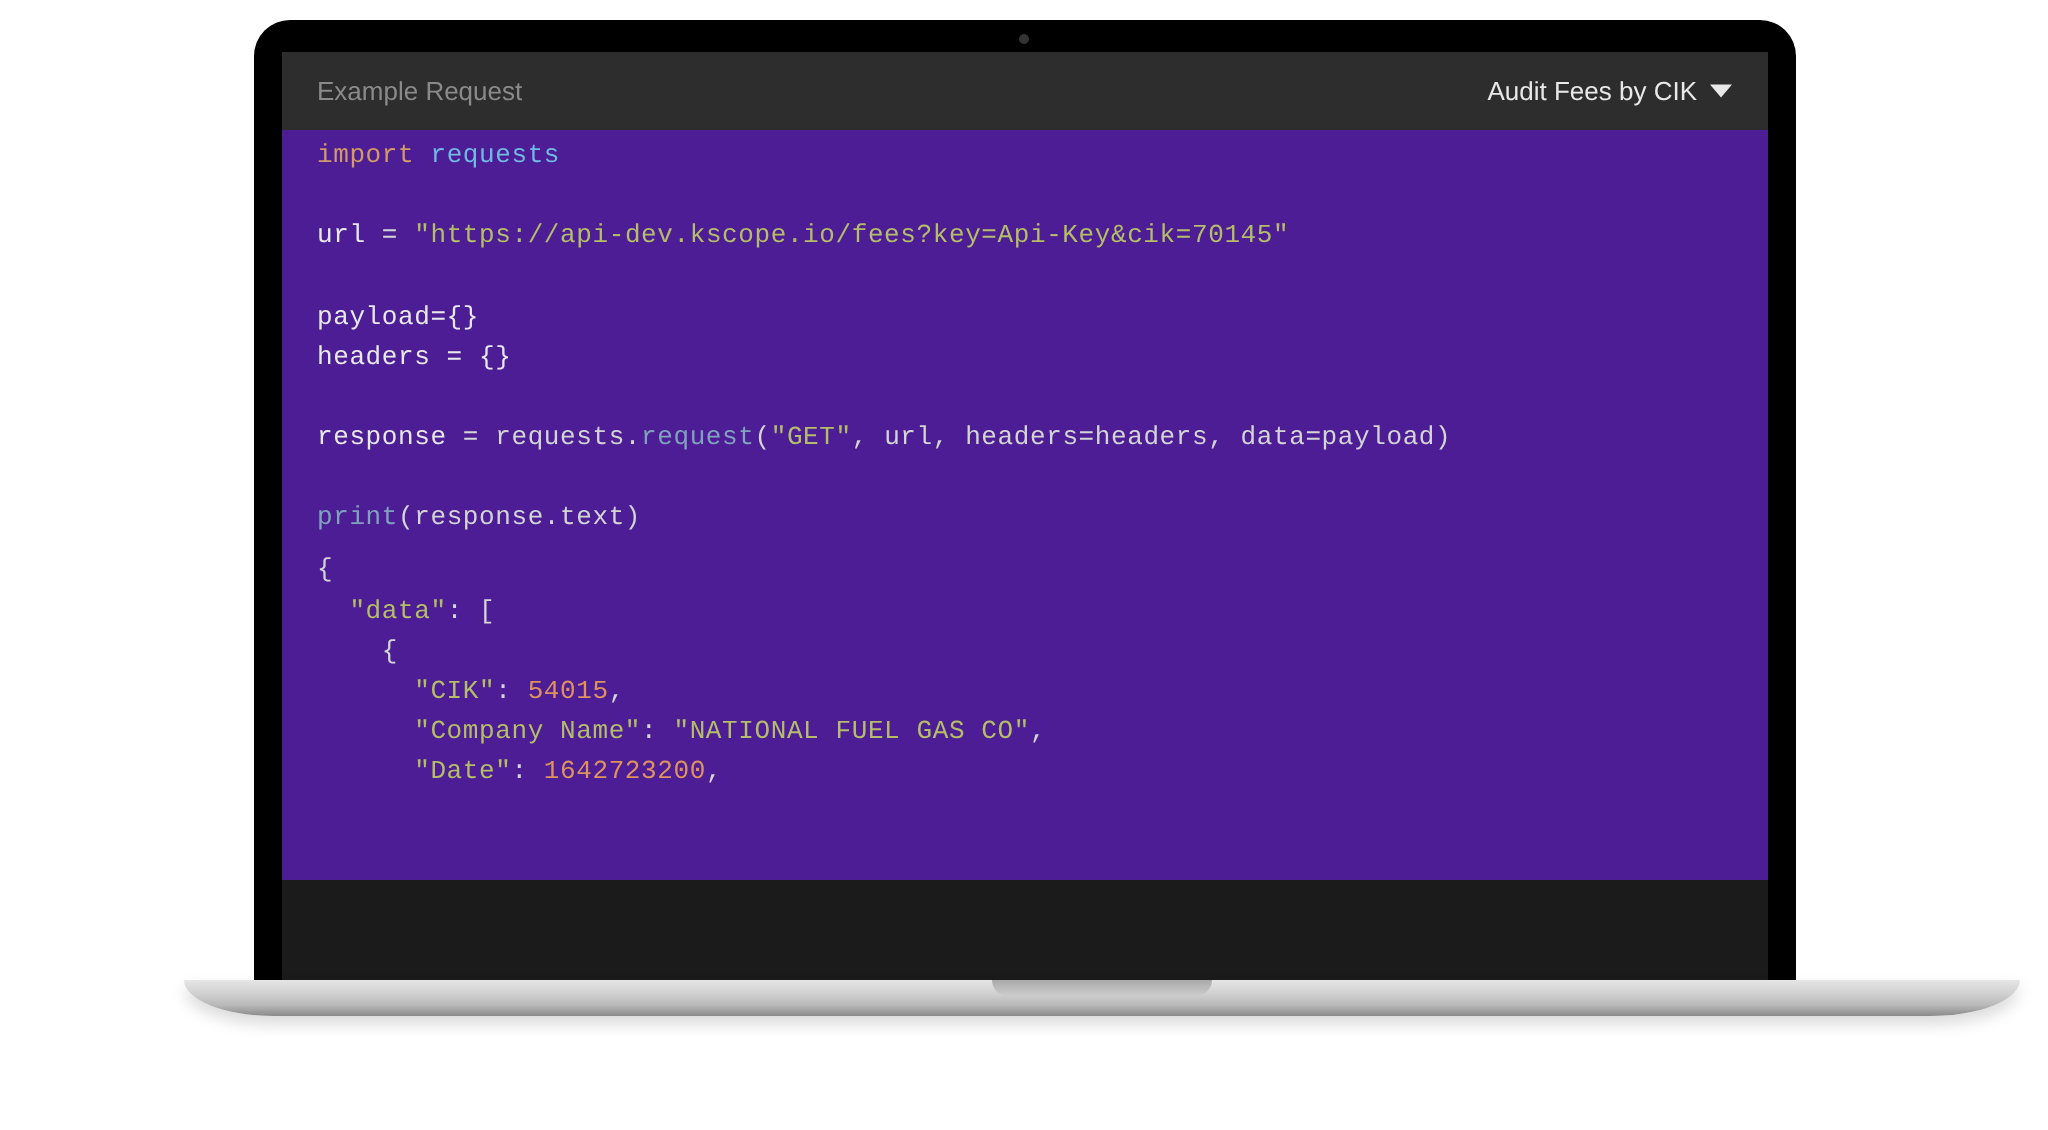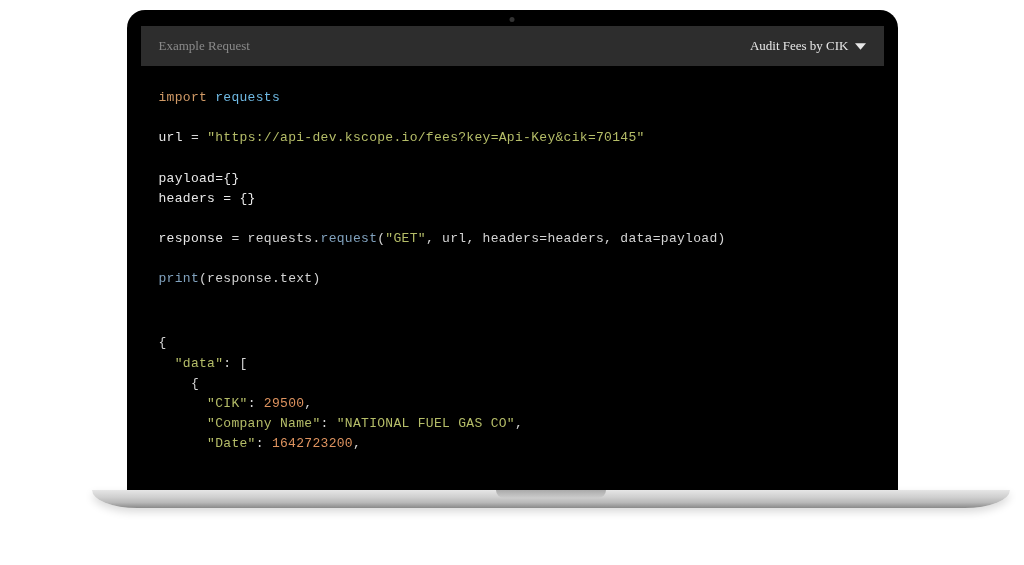--- a/index.html
+++ b/index.html
@@ -70,21 +70,20 @@
       border-radius: 0 0 10px 10px;
     }
     .panel-header {
       display: flex;
       justify-content: space-between;
       align-items: center;
       padding: 12px 18px;
       background: #2d2d2d;
       color: #8a8a8a;
       font-size: 13px;
-      font-family: Liberation Serif, serif;
     }
     .panel-header.response {
       background: #333333;
     }
     .dropdown {
       display: flex;
       align-items: center;
       color: #e8e8e8;
       font-size: 13px;
       cursor: pointer;
@@ -93,26 +92,26 @@
     .dropdown svg {
       width: 11px;
       height: 11px;
       fill: #e8e8e8;
     }
     .status-code {
       color: #e8e8e8;
       font-size: 13px;
     }
     .code-block {
-      padding: 22px 18px;
+      padding: 3px 18px;
       font-family: "Consolas", "Monaco", "Courier New", monospace;
       font-size: 13px;
       line-height: 1.55;
       color: #d4d4d4;
-      background: #000000;
+      background: #4c1d95;
       white-space: pre;
       letter-spacing: 0.3px;
     }
     .tabs {
       display: flex;
       gap: 22px;
       padding: 10px 18px 0 18px;
       font-size: 13px;
     }
     .tab {
@@ -165,21 +164,21 @@
 
 <span class="prop">response</span><span class="pn"> = requests.</span><span class="fn">request</span><span class="pn">(</span><span class="str">"GET"</span><span class="pn">, url, headers=headers, data=payload)</span>
 
 <span class="fn">print</span><span class="pn">(response.text)</span></div>
 
 
 
       <div class="code-block"><span class="pn">{</span>
   <span class="key">"data"</span><span class="pn">: [</span>
     <span class="pn">{</span>
-      <span class="key">"CIK"</span><span class="pn">: </span><span class="num">29500</span><span class="pn">,</span>
+      <span class="key">"CIK"</span><span class="pn">: </span><span class="num">54015</span><span class="pn">,</span>
       <span class="key">"Company Name"</span><span class="pn">: </span><span class="str">"NATIONAL FUEL GAS CO"</span><span class="pn">,</span>
       <span class="key">"Date"</span><span class="pn">: </span><span class="num">1642723200</span><span class="pn">,</span>
       
       </div>
 
     </div>
   </div>
   <div class="laptop-base"></div>
 </div>
 

